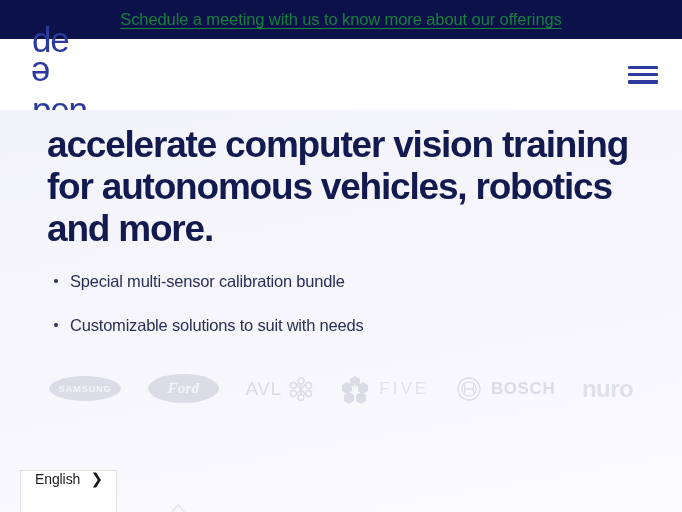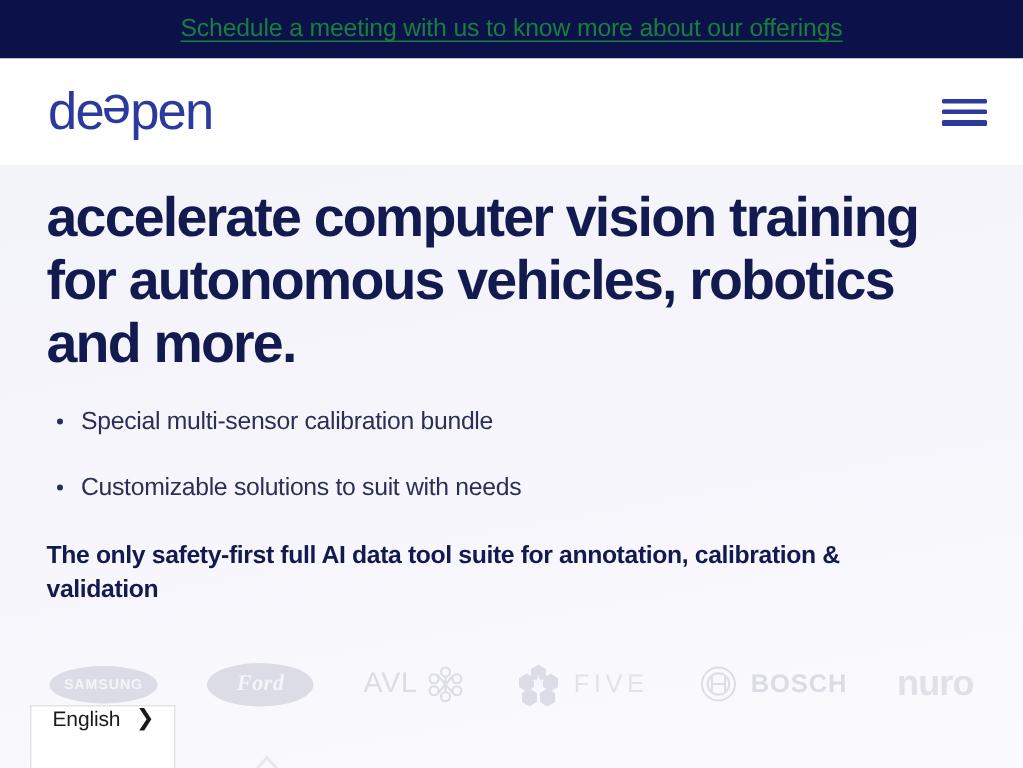--- a/index.html
+++ b/index.html
@@ -50,20 +50,21 @@
   }
   .logo {
     color: #2b3a9c;
     font-size: 35px;
     font-weight: 400;
     letter-spacing: -1.2px;
     line-height: 1;
     cursor: pointer;
     display: flex;
     align-items: baseline;
+    flex-direction: column;
   }
   .logo .flip-e {
     display: inline-block;
     transform: rotate(180deg);
   }
 
   .hamburger {
     width: 30px;
     height: 22px;
     display: flex;
@@ -76,21 +77,21 @@
     display: block;
     height: 3.5px;
     width: 100%;
     background: #2b3a9c;
     border-radius: 1px;
   }
 
   
   .hero {
     background: linear-gradient(170deg, #f3f3fa 0%, #f5f5fb 40%, #fafaff 100%);
-    padding: 0 31px;
+    padding: 0 47px;
     height: 402px;
     position: relative;
     overflow: hidden;
   }
 
   .headline {
     color: #131a4f;
     font-size: 37px;
     line-height: 1.13;
     font-weight: 700;
@@ -267,21 +268,20 @@
 
 <div class="hero">
 
   <h1 class="headline">accelerate computer vision training for autonomous vehicles, robotics and more.</h1>
 
   <ul class="bullets">
     <li>Special multi-sensor calibration bundle</li>
     <li>Customizable solutions to suit with needs</li>
   </ul>
 
-  <p class="subhead">The only safety-first full AI data tool suite for annotation, calibration &amp; validation</p>
 
   <div class="logo-strip">
 
     <div class="client-logo">
       <div class="samsung-ellipse">
         <span>SAMSUNG</span>
       </div>
     </div>
 
     <div class="client-logo">

